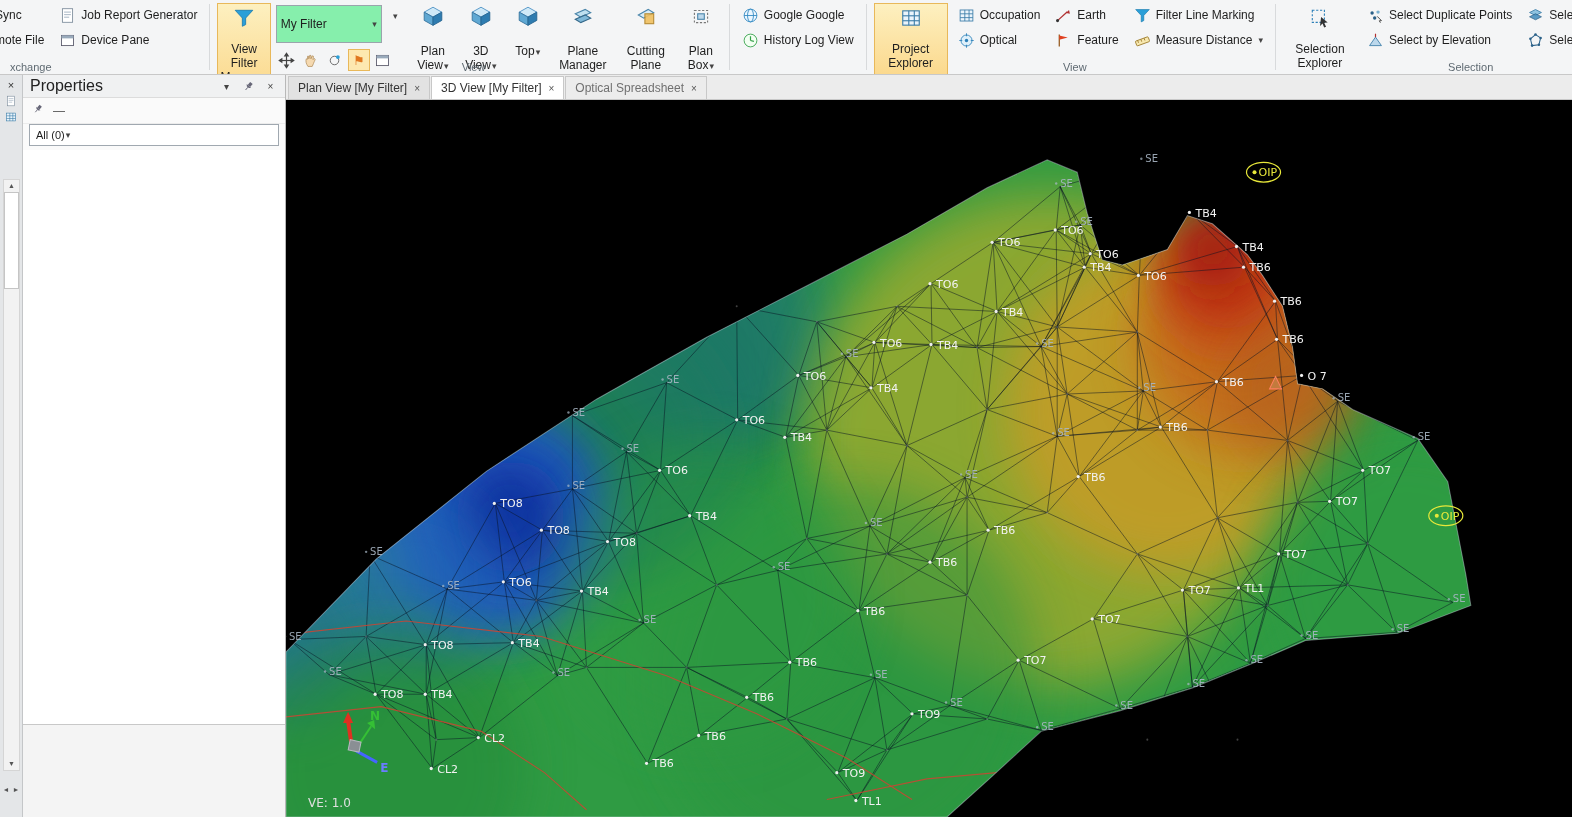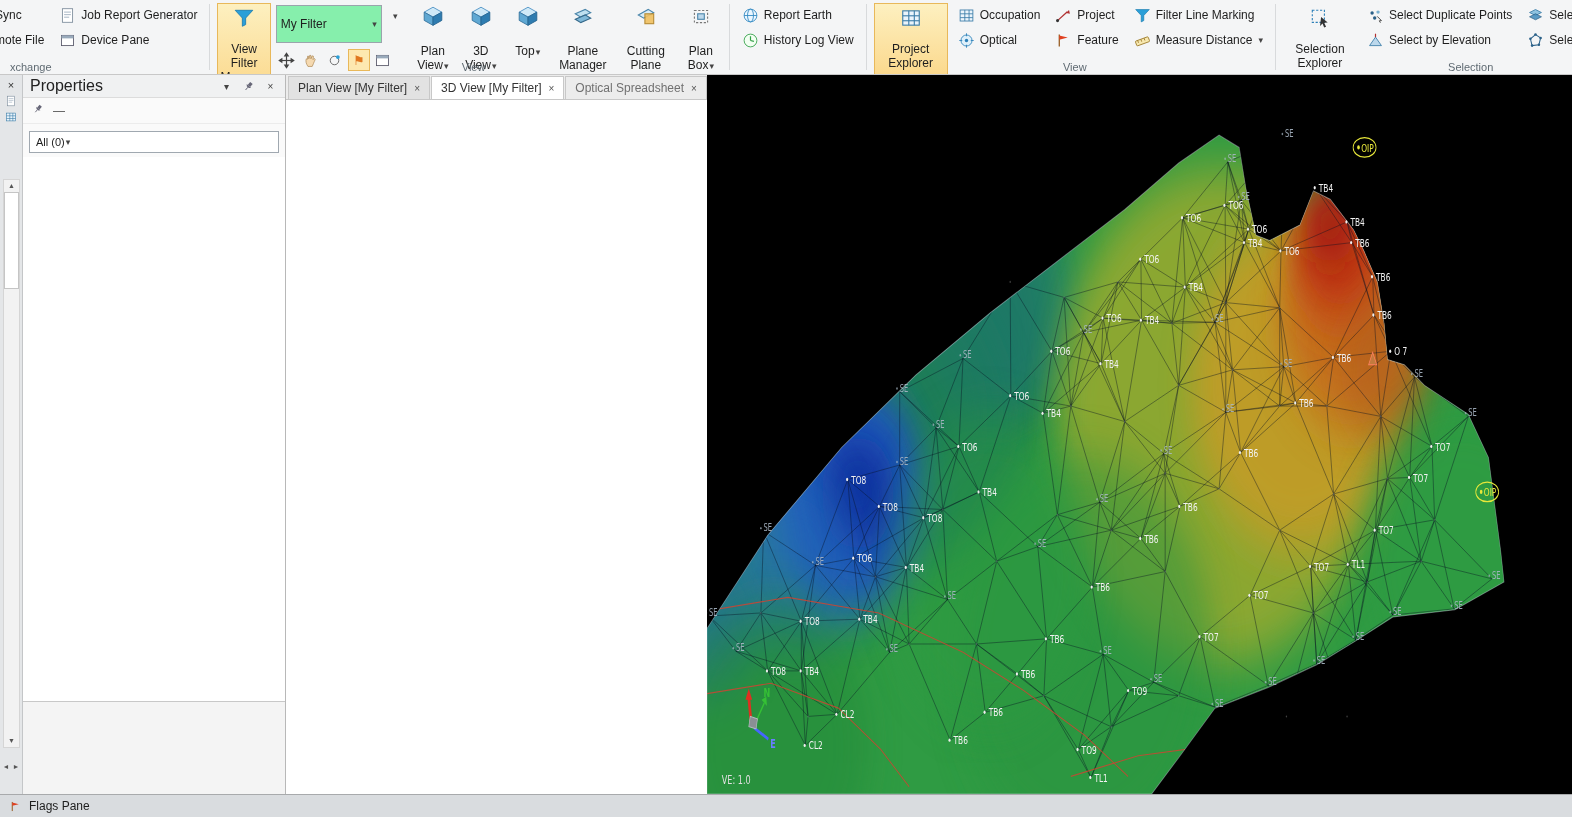--- a/index.html
+++ b/index.html
@@ -35,25 +35,25 @@
   .sarrow{font-size:7px;color:#555;height:12px;line-height:12px}
   .strack{flex:1;width:100%;display:flex;justify-content:center}
   .vthumb{width:13px;height:95px;background:#fff;border:1px solid #c5c5c5}
   .strip-bottom{position:absolute;bottom:24px;left:0;right:0;display:flex;justify-content:center;gap:3px;font-size:7px;color:#555}
 
   .props{width:262px;background:#fafafa;border-right:1px solid #b8b8b8;display:flex;flex-direction:column;flex:none}
   .props-header{height:22px;display:flex;align-items:center;padding:0 7px;background:#f0f1f2;border-bottom:1px solid #dcdcdc}
   .props-title{flex:1;font-size:16px;color:#222}
   .ph-ic{width:15px;height:15px;margin-left:7px;color:#444;font-size:10px;display:inline-flex;align-items:center;justify-content:center;cursor:default}
   .props-toolbar{height:25px;display:flex;align-items:center;gap:9px;padding:0 9px;border-bottom:1px solid #ececec;background:#fafafa;color:#555}
-  .props-combo{margin:7px 6px 4px 6px;height:20px;border:1px solid #a0a8b0;background:#fff;display:flex;align-items:center;padding:0 6px;font-size:11px}
+  .props-combo{margin:0 6px 4px 6px;height:20px;border:1px solid #a0a8b0;background:#fff;display:flex;align-items:center;padding:0 6px;font-size:11px}
   .props-body{flex:1;background:#fff}
   .props-footer{height:92px;background:#f4f4f4;border-top:1px solid #c8c8c8}
 
-  .main{flex:1;display:flex;min-width:0}
+  .main{flex:1;display:flex;flex-direction:column;min-width:0}
   .tabbar{height:24px;background:#ececec;display:flex;align-items:flex-end;border-bottom:1px solid #c8c8c8;padding-left:2px;gap:1px;flex:none}
   .tab{height:22px;display:flex;align-items:center;gap:7px;padding:0 9px;background:#e2e2e2;border:1px solid #c8c8c8;border-bottom:none;font-size:12px;color:#333;cursor:default;white-space:nowrap}
   .tab.active{background:#fff}
   .tab.dim{color:#707070;background:#ececec}
   .tabx{font-size:10px;color:#555}
   .viewport{flex:1;background:#000;position:relative;min-height:0}
   #terrain-svg{position:absolute;left:0;top:0;width:100%;height:100%}
   #terrain-svg text{font-family:"DejaVu Sans","Liberation Sans",sans-serif}
 
   .statusbar{height:22px;background:#d9dcdf;border-top:1px solid #a8aaac;display:flex;align-items:center;padding:0 9px;gap:7px;font-size:12px;flex:none}
@@ -309,21 +309,21 @@
     </div>
 
     <div class="rsep"></div>
 
     <div class="rgroup">
       <div class="rcol">
         <div class="ritem">
             <svg class="ic">
               <use href="#i-globe"></use>
             </svg>
-            <span>Report Earth</span>
+            <span>Google Google</span>
           </div>
         <div class="ritem">
             <svg class="ic">
               <use href="#i-clock"></use>
             </svg>
             <span>History Log View</span>
           </div>
       </div>
     </div>
 
@@ -348,21 +348,21 @@
               <use href="#i-target"></use>
             </svg>
             <span>Optical</span>
           </div>
       </div>
       <div class="rcol">
         <div class="ritem">
             <svg class="ic">
               <use href="#i-vector"></use>
             </svg>
-            <span>Project</span>
+            <span>Earth</span>
           </div>
         <div class="ritem">
             <svg class="ic">
               <use href="#i-flag"></use>
             </svg>
             <span>Feature</span>
           </div>
       </div>
       <div class="rcol">
         <div class="ritem">
@@ -1200,20 +1200,14 @@
             <line x1="70" y1="631" x2="91" y2="642" stroke="#4565ff" stroke-width="3"></line>
             <rect x="63" y="621" width="11" height="10" fill="#8a8f94" stroke="#b5bac0" transform="rotate(12 68 626)"></rect>
             <text x="84" y="601" fill="#35c035" font-size="12" font-weight="bold">N</text>
             <text x="94" y="651" fill="#6a7dff" font-size="12" font-weight="bold">E</text>
             <text x="22" y="685" fill="#e0e0e0" font-size="12">VE: 1.0</text>
           </svg>
       </div>
     </div>
   </div>
 
-  <div class="statusbar">
-    <svg class="icS" style="width:13px;height:13px">
-        <use href="#i-flag"></use>
-      </svg>
-    <span>Flags Pane</span>
-  </div>
 
 </div>
 
 </body></html>

